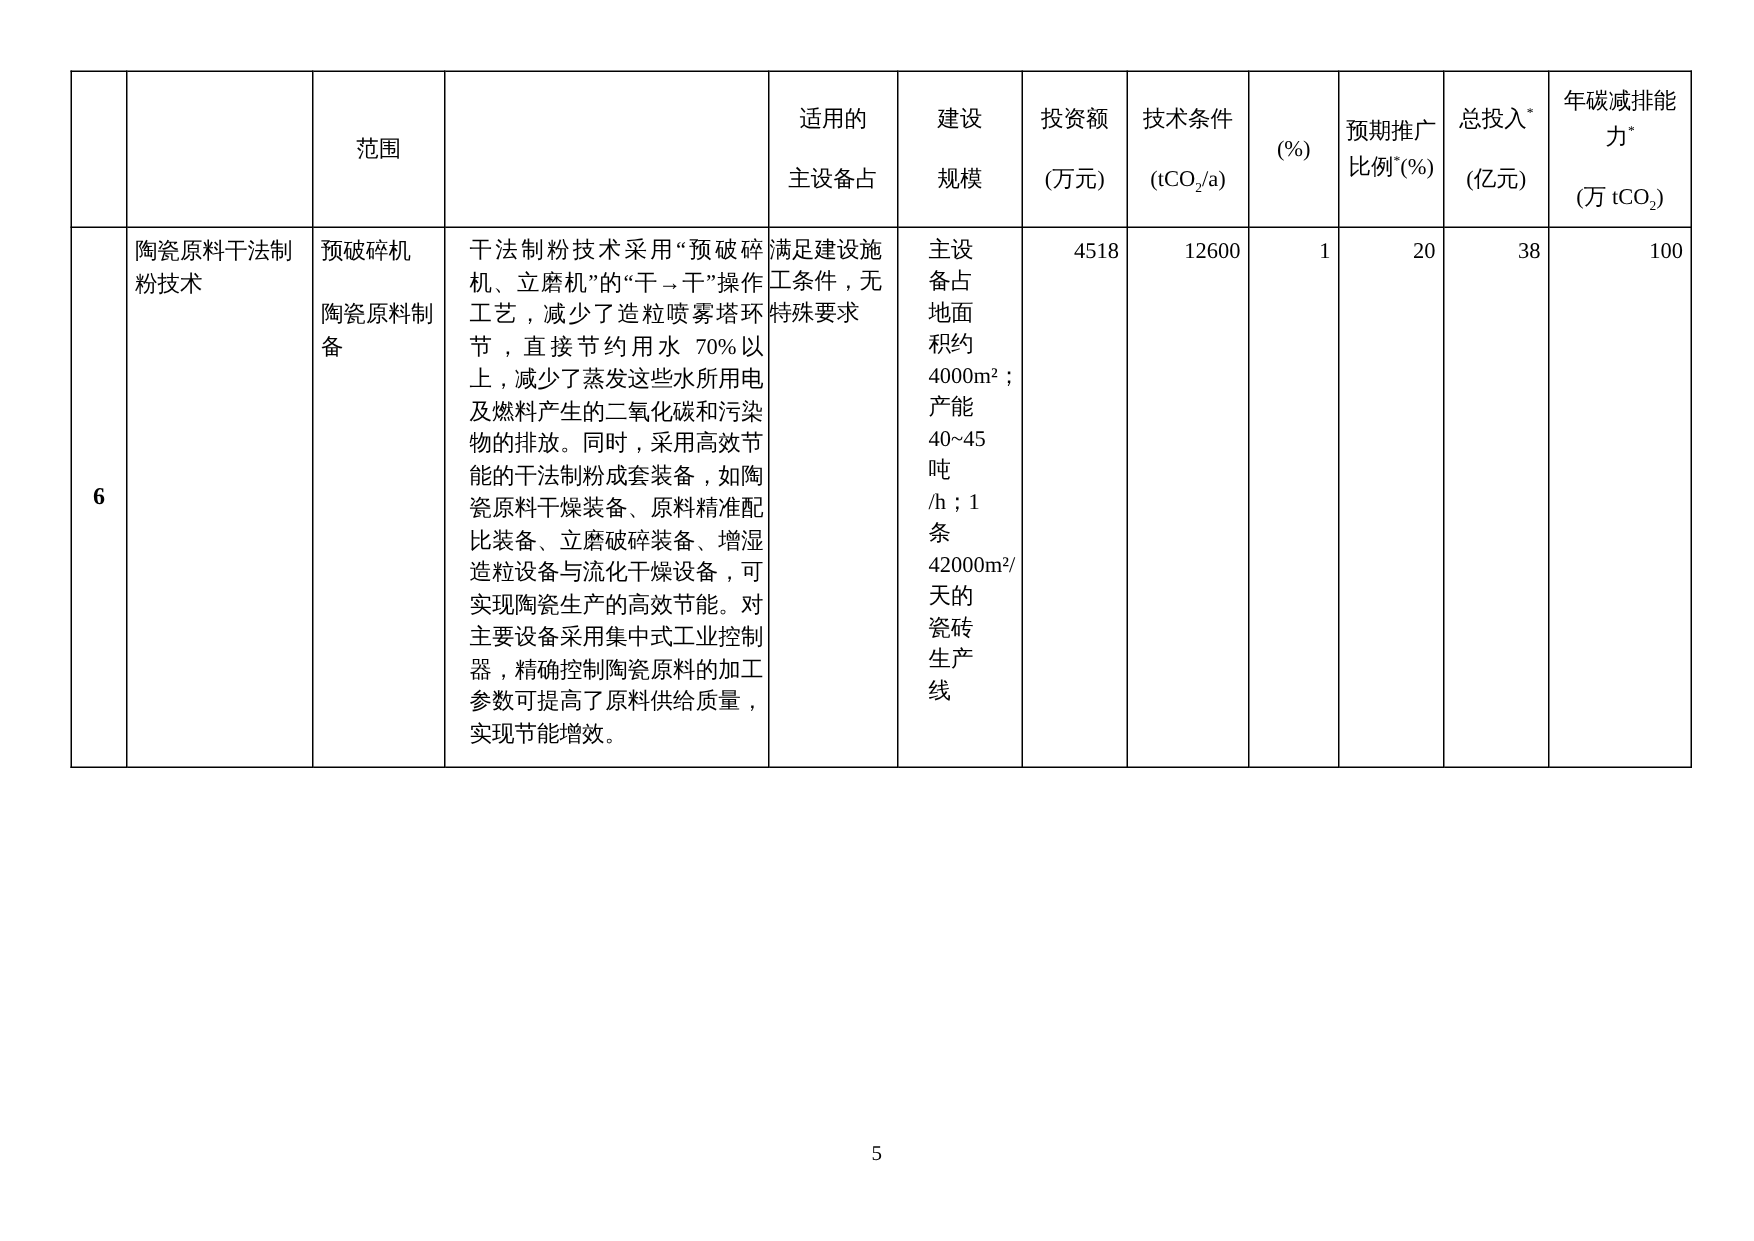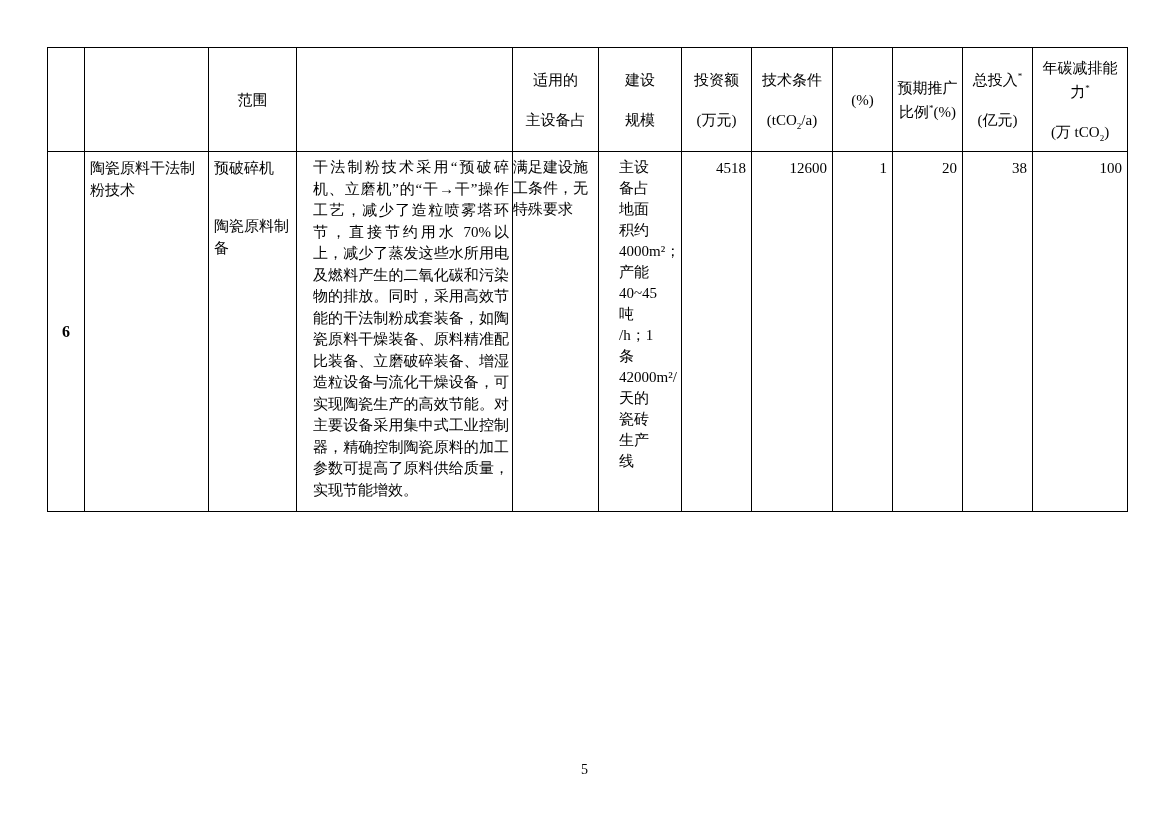--- a/index.html
+++ b/index.html
@@ -32,21 +32,21 @@
   .hl { line-height: 24px; }
   .hgap { margin-top: 16px; }
 
   
   .doc-table td { vertical-align: top; text-align: left; padding: 5px 5px; line-height: 22px; }
   td.c-index { vertical-align: middle; text-align: center; font-weight: bold; font-size: 16px; }
   td.c-desc { text-align: justify; line-height: 21.5px; padding: 5px 3px 5px 16px; }
   td.c-cond { line-height: 21px; padding: 5px 0; }
   td.c-scale { white-space: pre-line; line-height: 21px; padding: 5px 20px; }
   td.c-num { text-align: right; vertical-align: top; padding-top: 5px; }
-  .pgap { margin-top: 36px; }
+  .pgap { margin-top: 20px; }
 
   sup { font-size: 9px; vertical-align: super; line-height: 0; }
   sub { font-size: 9px; vertical-align: sub; line-height: 0; }
 
   .footer {
     position: absolute; left: 0; top: 762px; width: 1169px;
     text-align: center; font-size: 14px;
   }
 </style>
 </head>

